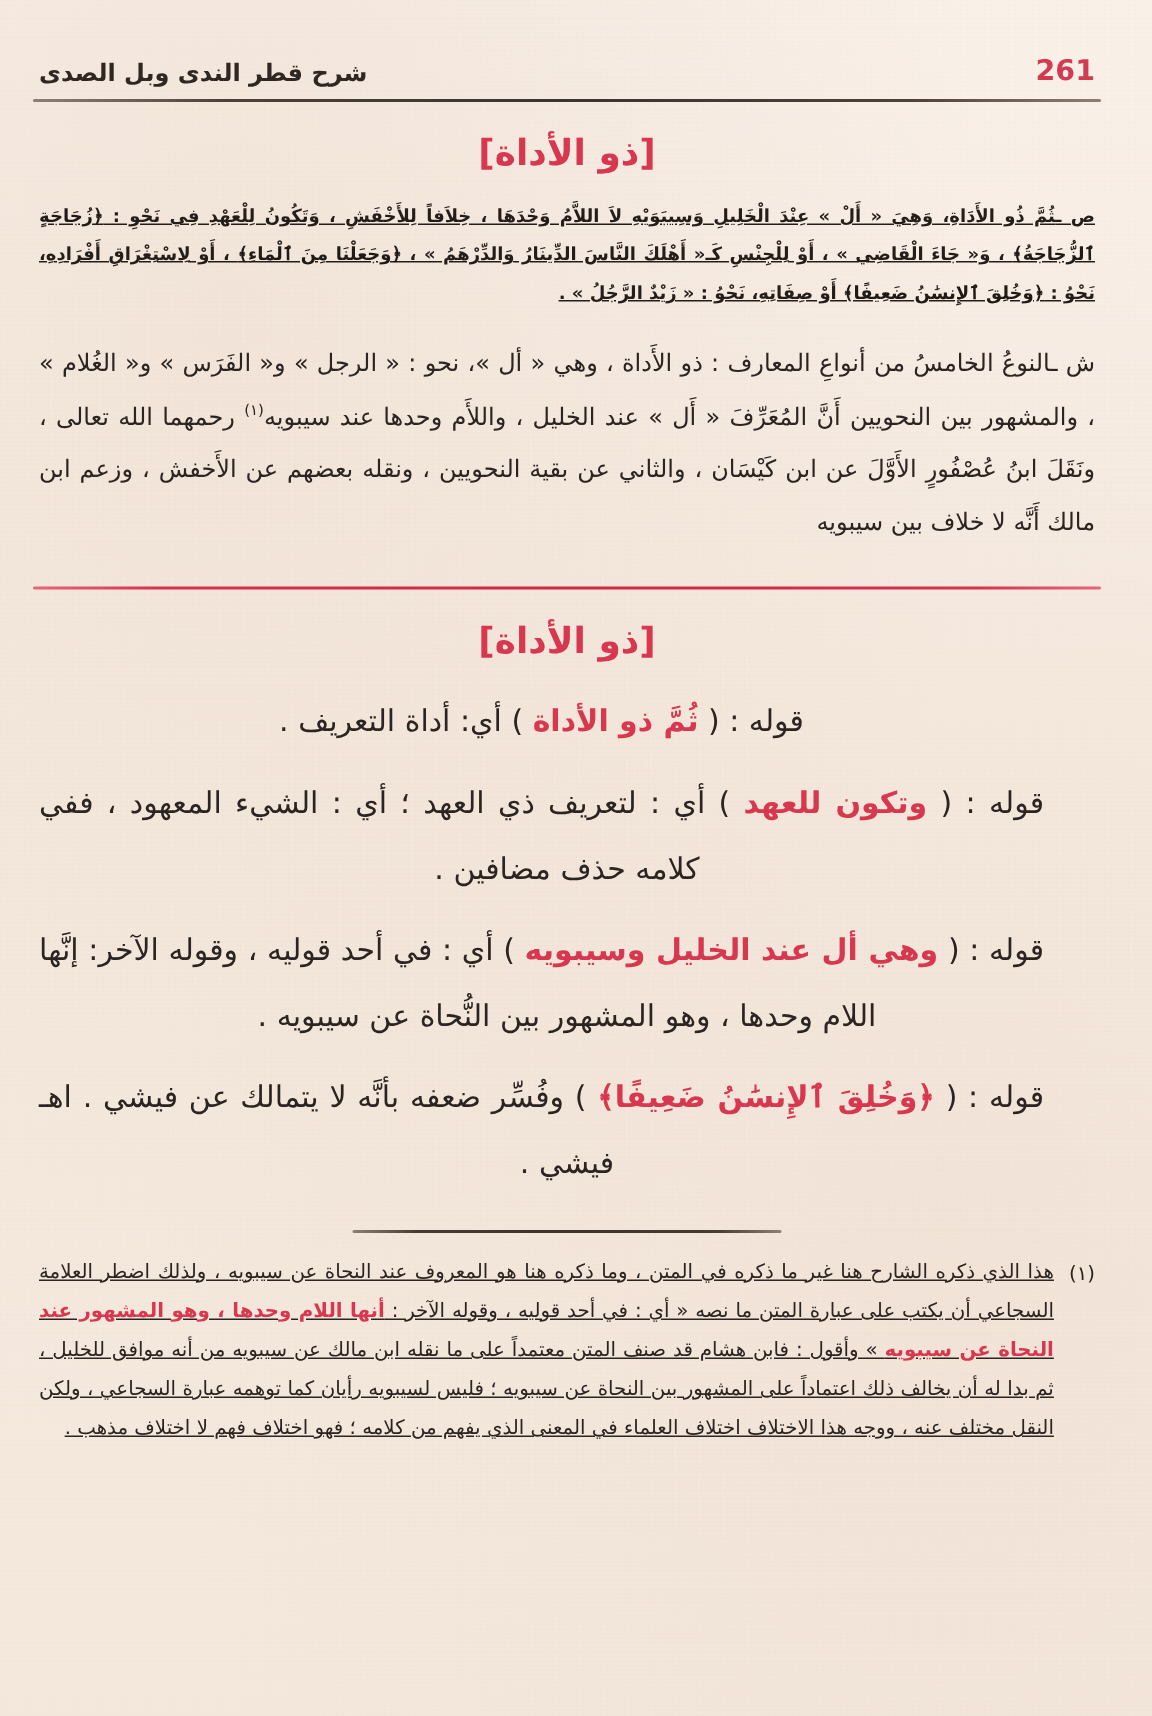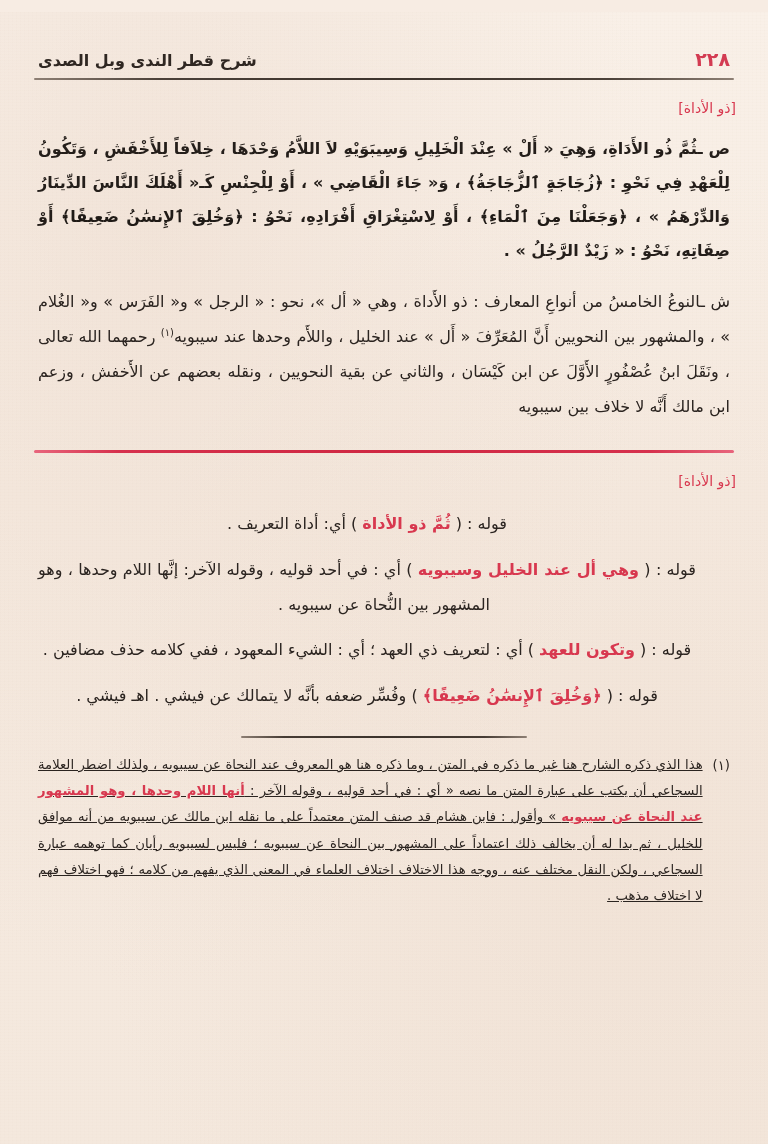--- a/index.html
+++ b/index.html
@@ -30,22 +30,21 @@
     inset: 0;
     pointer-events: none;
     opacity: .42;
     background-image:
       repeating-linear-gradient(0deg, rgba(196,166,142,0.055) 0px, rgba(196,166,142,0.055) 1px, rgba(255,255,255,0) 1px, rgba(255,255,255,0) 3px),
       repeating-linear-gradient(90deg, rgba(196,166,142,0.045) 0px, rgba(196,166,142,0.045) 1px, rgba(255,255,255,0) 1px, rgba(255,255,255,0) 4px);
   }
   .content {
     position: relative;
     z-index: 2;
-    padding: 36px 32px 0 32px;
-    margin-top: 12px;
+    padding: 36px 32px 0 20px;
   }
 
   
   .runhead {
     display: flex;
     flex-direction: row-reverse;
     justify-content: space-between;
     align-items: flex-end;
     padding: 0 6px 6px 6px;
   }
@@ -63,36 +62,38 @@
   }
   .rule-dark {
     height: 2px;
     background: linear-gradient(90deg, #8d7f74 0%, #4b4139 18%, #3d342d 50%, #4b4139 82%, #8d7f74 100%);
     margin: 2px 2px 0 2px;
     border-radius: 1px;
   }
 
   
   .sec-title {
+    text-align: center;
     color: #d8384f;
-    font-size: 14px;
-    font-weight: 400;
+    font-size: 24px;
+    font-weight: 700;
     margin: 20px 0 16px 0;
   }
 
   
   .matn {
-    font-size: 16px;
+    font-size: 12px;
     line-height: 2.12;
     text-align: justify;
     text-align-last: right;
     font-weight: 700;
     color: #241e1a;
     padding: 0 6px;
     letter-spacing: 0;
+    text-decoration: underline;
   }
   .matn .lead { font-weight: 700; }
   .ayah {
     color: #1f1a16;
     font-weight: 700;
   }
 
   
   .sharh {
     font-size: 16px;
@@ -113,21 +114,21 @@
   .rule-red {
     height: 2.4px;
     background: linear-gradient(90deg, #e8657c 0%, #d6314d 12%, #cf2742 50%, #d6314d 88%, #e8657c 100%);
     margin: 26px 2px 0 2px;
     border-radius: 2px;
   }
 
   
   .qawl-list { margin-top: 18px; }
   .qawl {
-    font-size: 16px;
+    font-size: 20px;
     line-height: 2.18;
     text-align: justify;
     text-align-last: center;
     color: #2b2420;
     padding: 0 6px;
     margin-bottom: 11px;
     text-indent: 34px;
   }
   .qawl.multi { text-align-last: center; }
   .qawl .q { color: #d8384f; font-weight: 700; }
@@ -163,21 +164,21 @@
 </head>
 <body>
 
 <div class="page">
   <div class="paper-noise"></div>
 
   <div class="content">
 
     <div class="runhead">
       <div class="runhead-title">شرح قطر الندى وبل الصدى</div>
-      <div class="runhead-page">٢٢٨</div>
+      <div class="runhead-page">261</div>
     </div>
     <div class="rule-dark"></div>
 
     <div class="sec-title">[ذو الأداة]</div>
 
     <div class="matn">
       <span class="lead">ص ـ</span><span>ثُمَّ ذُو الأَدَاةِ، وَهِيَ « أَلْ » عِنْدَ الْخَلِيلِ وَسِيبَوَيْهِ لاَ اللاَّمُ وَحْدَهَا ، خِلاَفاً لِلأَخْفَشِ ، وَتَكُونُ لِلْعَهْدِ فِي نَحْوِ : </span><span class="ayah">﴿زُجَاجَةٍ ٱلزُّجَاجَةُ﴾</span><span> ، وَ« جَاءَ الْقَاضِي » ، أَوْ لِلْجِنْسِ كَـ« أَهْلَكَ النَّاسَ الدِّينَارُ وَالدِّرْهَمُ » ، </span><span class="ayah">﴿وَجَعَلْنَا مِنَ ٱلْمَاءِ﴾</span><span> ، أَوْ لِاسْتِغْرَاقِ أَفْرَادِهِ، نَحْوُ : </span><span class="ayah">﴿وَخُلِقَ ٱلإِنسَٰنُ ضَعِيفًا﴾</span><span> أَوْ صِفَاتِهِ، نَحْوُ : « زَيْدٌ الرَّجُلُ » .</span>
     </div>
 
     <div class="sharh">
@@ -186,24 +187,24 @@
 
     <div class="rule-red"></div>
 
     <div class="sec-title">[ذو الأداة]</div>
 
     <div class="qawl-list">
       <div class="qawl">
         <span>قوله : ( </span><span class="q">ثُمَّ ذو الأداة</span><span> ) أي: أداة التعريف .</span>
       </div>
       <div class="qawl multi">
+        <span>قوله : ( </span><span class="q">وتكون للعهد</span><span> ) أي : لتعريف ذي العهد ؛ أي : الشيء المعهود ، ففي كلامه حذف مضافين .</span>
+      </div>
+      <div class="qawl multi">
         <span>قوله : ( </span><span class="q">وهي أل عند الخليل وسيبويه</span><span> ) أي : في أحد قوليه ، وقوله الآخر: إنَّها اللام وحدها ، وهو المشهور بين النُّحاة عن سيبويه .</span>
-      </div>
-      <div class="qawl multi">
-        <span>قوله : ( </span><span class="q">وتكون للعهد</span><span> ) أي : لتعريف ذي العهد ؛ أي : الشيء المعهود ، ففي كلامه حذف مضافين .</span>
       </div>
       <div class="qawl multi">
         <span>قوله : ( </span><span class="q">﴿وَخُلِقَ ٱلإِنسَٰنُ ضَعِيفًا﴾</span><span> ) وفُسِّر ضعفه بأنَّه لا يتمالك عن فيشي . اهـ فيشي .</span>
       </div>
     </div>
 
     <div class="fn-rule"></div>
     <div class="footnotes">
       <div class="fn-item">
         <span class="fn-num">(١)</span>

